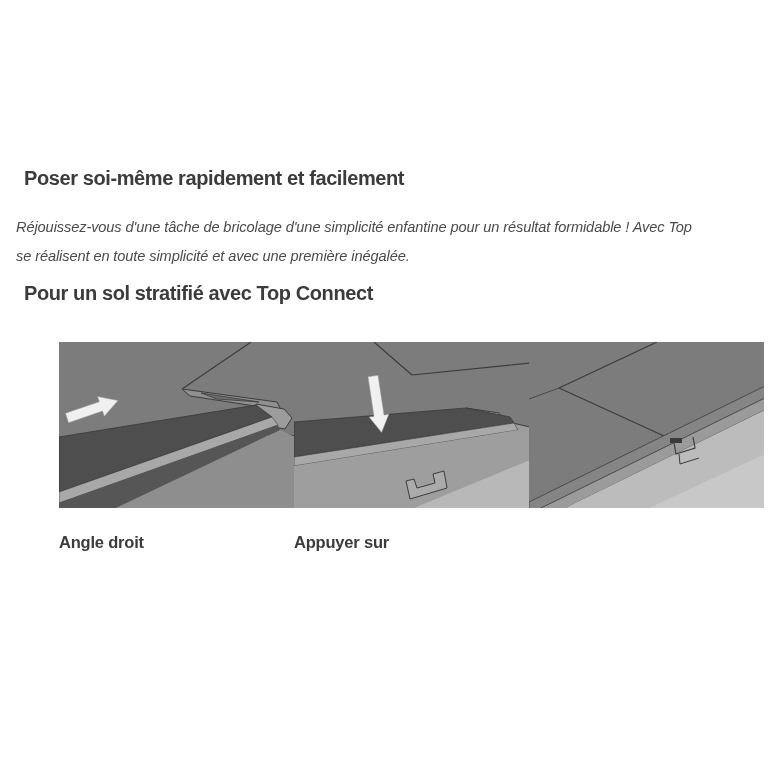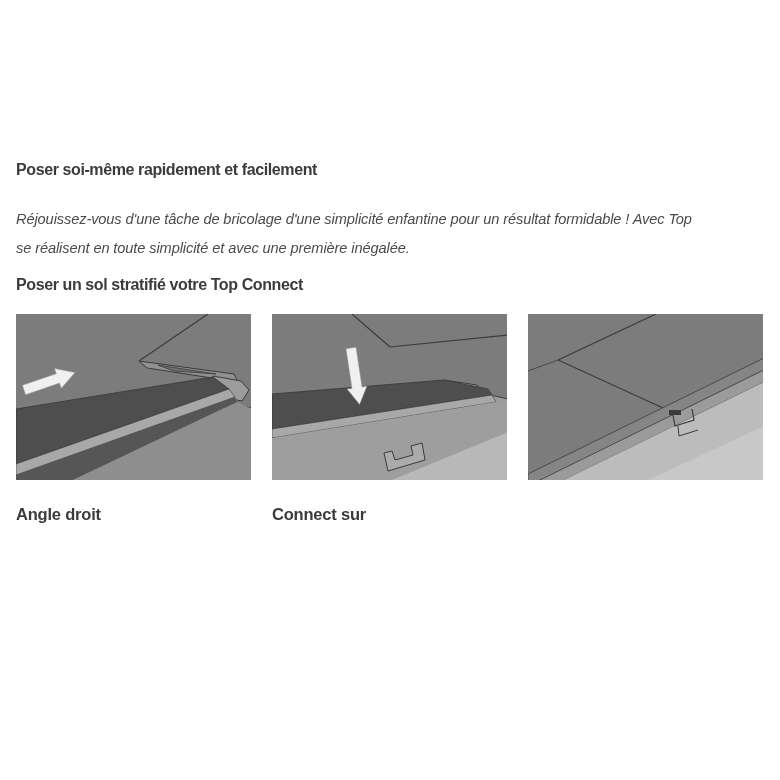--- a/index.html
+++ b/index.html
@@ -4,52 +4,52 @@
 <style>
   html,body { margin:0; padding:0; }
   body {
     width:780px; height:780px; background:#ffffff; overflow:hidden;
     font-family:"Liberation Sans", sans-serif;
     -webkit-font-smoothing:antialiased;
   }
   .page { padding:156px 16px 0 16px; }
 
   h1, h2 {
-    margin:0; font-size:16px; font-weight:bold; color:#3b3b3b;
+    margin:8px; font-size:20px; font-weight:bold; color:#3b3b3b;
     letter-spacing:-0.4px; line-height:28px;
   }
   h1 { margin-bottom:19px; }
   h2 { margin-top:8px; }
 
   p.body { margin:0; color:#4a4a4a; font-size:14.6px; letter-spacing:-0.1px; }
   p.body .line { display:block; line-height:29px; white-space:nowrap; }
   p.body.second { margin-top:21px;font-style:italic; }
 
-  .steps { display:flex; gap:21px; margin-top:15px; }
+  .steps { display:flex; margin-top:35px;justify-content:flex-end; }
   figure.step { margin:0; width:235px; }
   figure.step svg { display:block; width:235px; height:166px; }
   figcaption {
     margin-top:23px; font-size:16.5px; font-weight:bold;
     color:#3b3b3b; letter-spacing:-0.2px; line-height:22px;
   }
 </style>
 </head>
 <body>
 
 <div class="page">
 
   <h1>Poser soi-même rapidement et facilement</h1>
 
 
   <p class="body second">
     <span class="line">Réjouissez-vous d'une tâche de bricolage d'une simplicité enfantine pour un résultat formidable ! Avec Top</span>
     <span class="line">se réalisent en toute simplicité et avec une première inégalée.</span>
   </p>
 
-  <h2>Poser un sol stratifié votre Top Connect</h2>
+  <h2>Pour un sol stratifié avec Top Connect</h2>
 
   <div class="steps">
 
     <figure class="step">
       <svg viewBox="0 0 235 166">
         <rect x="0" y="0" width="235" height="166" fill="#7c7c7c"></rect>
 
         <line x1="192" y1="0" x2="123" y2="47" stroke="#3c3c3c" stroke-width="1.2"></line>
 
         <polygon points="123,47 218,60 222,68 131,54" fill="#909090" stroke="#3c3c3c" stroke-width="1"></polygon>
@@ -87,21 +87,21 @@
 
         <polygon points="0,115 220,81 224,88 0,124" fill="#a8a8a8" stroke="#3c3c3c" stroke-width="0.6"></polygon>
 
         <polygon points="0,124 224,88 236,90 236,166 0,166" fill="#9e9e9e"></polygon>
         <polygon points="120,166 236,118 236,166" fill="#b8b8b8"></polygon>
 
         <path d="M112,139 L116,157 L153,146 L150,129 L139,132 L141,141 L123,146 L120,137 Z" fill="#ababab" stroke="#3c3c3c" stroke-width="1"></path>
 
         <polygon points="74,34.8 80,74.4 75.1,75.1 87.6,90.4 94.9,72.1 90,72.9 84,33.3" fill="#f0f0f0" stroke="#9a9a9a" stroke-width="0.5"></polygon>
       </svg>
-      <figcaption>Connect sur</figcaption>
+      <figcaption>Appuyer sur</figcaption>
     </figure>
 
     <figure class="step">
       <svg viewBox="0 0 235 166">
         <rect x="0" y="0" width="235" height="166" fill="#7c7c7c"></rect>
 
         <line x1="128" y1="0" x2="30" y2="46" stroke="#3c3c3c" stroke-width="1.2"></line>
         <line x1="0" y1="57" x2="30" y2="46" stroke="#3c3c3c" stroke-width="0.8"></line>
         <line x1="30" y1="46" x2="146" y2="99" stroke="#3c3c3c" stroke-width="1.2"></line>
 

